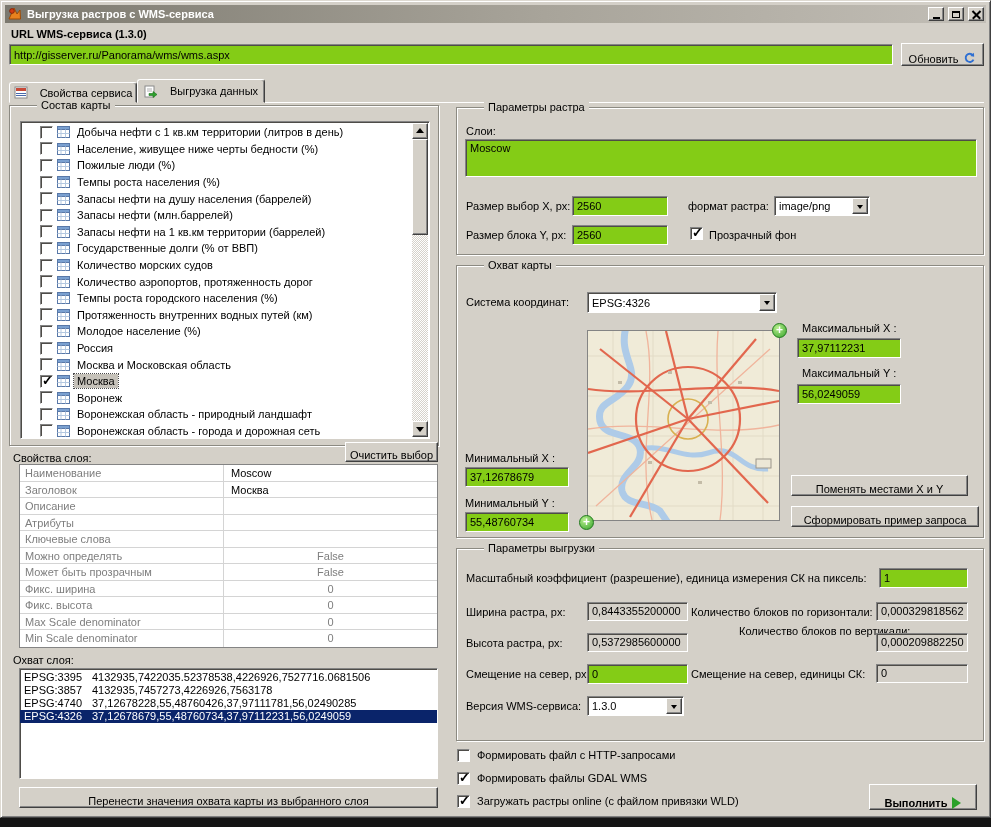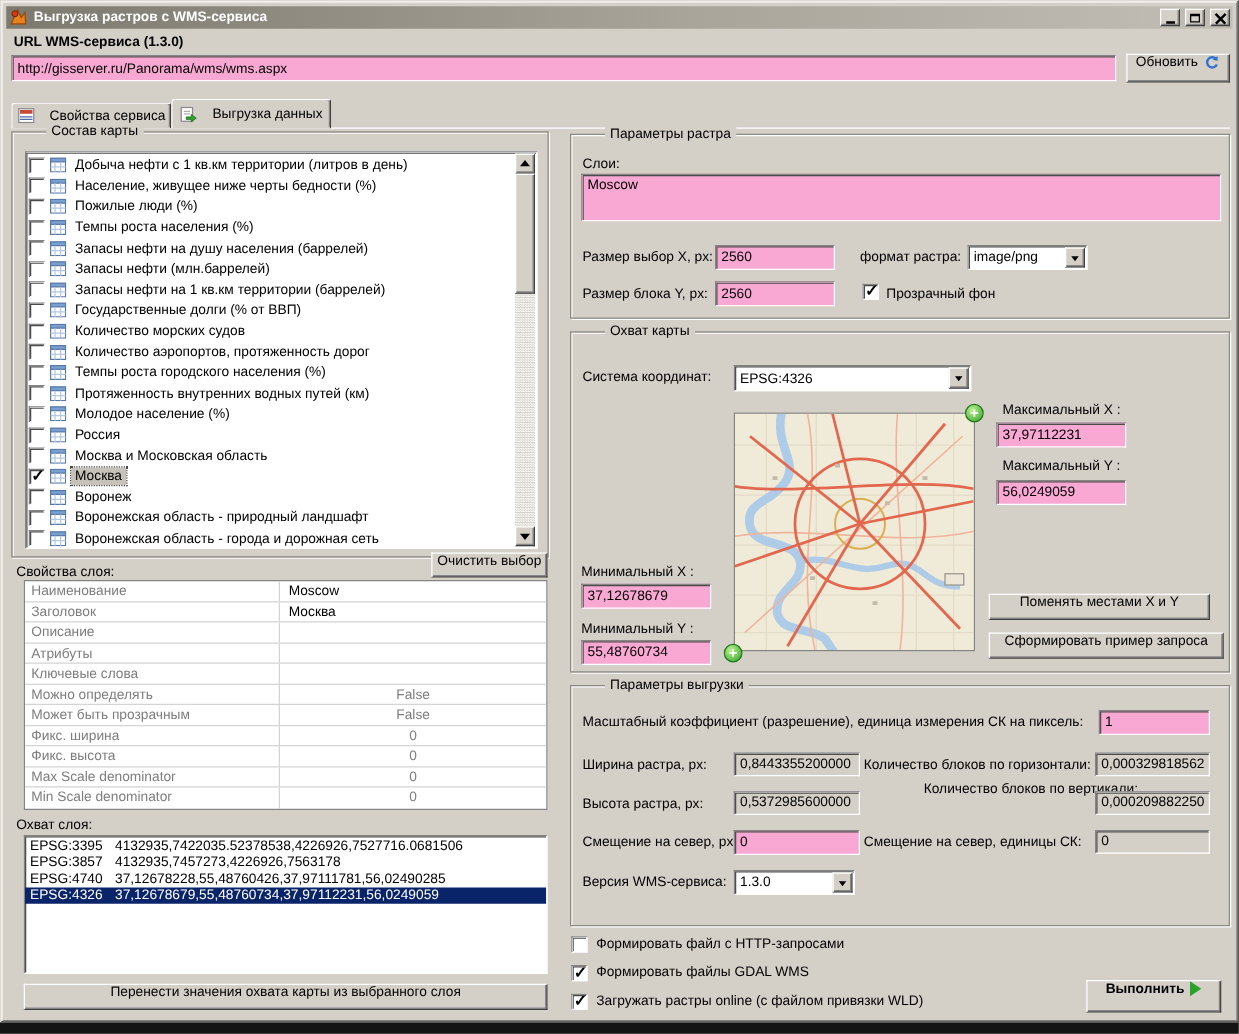--- a/index.html
+++ b/index.html
@@ -2,25 +2,25 @@
 <html><head>
 <meta charset="utf-8">
 <style>
   *{box-sizing:border-box;margin:0;padding:0;}
   html,body{width:991px;height:827px;}
   body{background:#141414;font-family:"Liberation Sans",sans-serif;font-size:11px;color:#000;overflow:hidden;}
 
   .window{position:absolute;left:0;top:0;width:991px;height:818px;background:#d4d0c8;
     border:1px solid #404040;border-top-color:#dedad2;border-left-color:#dedad2;
     box-shadow:inset 1px 1px 0 #ffffff, inset -1px -1px 0 #808080;}
-  .btn{position:absolute;display:flex;align-items:flex-start;justify-content:center;gap:5px;background:#d4d0c8;
+  .btn{position:absolute;display:flex;align-items:flex-end;justify-content:center;gap:5px;background:#d4d0c8;
     border:1px solid;border-color:#ffffff #404040 #404040 #ffffff;box-shadow:inset -1px -1px 0 #868686;
     font:inherit;cursor:default;white-space:nowrap;}
   input{font:inherit;color:#000;outline:none;}
-  .field{position:absolute;background:#f9a8d4;border:1px solid;border-color:#848484 #ffffff #ffffff #848484;
+  .field{position:absolute;background:#84cc16;border:1px solid;border-color:#848484 #ffffff #ffffff #848484;
     box-shadow:inset 1px 1px 0 #4e4c48;padding:2px 4px;white-space:nowrap;overflow:hidden;}
   .field.gray{background:#d4d0c8;}
   .lbl{position:absolute;white-space:nowrap;line-height:13px;}
 
   
   .titlebar{position:absolute;left:4px;top:4px;right:4px;height:18px;display:flex;align-items:center;gap:4px;
     padding:0 2px;background:linear-gradient(90deg,#7c796f 0%,#a8a49a 55%,#c2beb6 100%);}
   .title-text{flex:1;color:#fff;font-weight:bold;}
   .winbtn{width:16px;height:14px;display:flex;align-items:center;justify-content:center;background:#d4d0c8;
     border:1px solid;border-color:#ffffff #404040 #404040 #ffffff;box-shadow:inset -1px -1px 0 #868686;}
@@ -37,21 +37,21 @@
   .tab-active{z-index:2;}
 
   
   .group{position:absolute;border:1px solid #8c8a82;box-shadow:inset 1px 1px 0 #ffffff, 1px 1px 0 #ffffff;}
   .group-title{position:absolute;top:-7px;left:27px;background:#d4d0c8;padding:0 4px;line-height:13px;white-space:nowrap;}
 
   
   .tree{position:absolute;left:10px;top:15px;width:410px;height:318px;background:#fff;
     border:1px solid;border-color:#848484 #ffffff #ffffff #848484;box-shadow:inset 1px 1px 0 #4e4c48;overflow:hidden;}
   #tree-items{position:absolute;left:0;top:2px;right:16px;}
-  .tree-item{display:flex;align-items:center;height:16.6px;padding-left:2px;gap:4px;white-space:nowrap;}
+  .tree-item{display:flex;align-items:center;height:16.6px;padding-left:19px;gap:4px;white-space:nowrap;}
   .cb{width:13px;height:13px;flex:none;background:#fff;border:1px solid;border-color:#848484 #ffffff #ffffff #848484;
     box-shadow:inset 1px 1px 0 #4e4c48;position:relative;}
   .cb.checked::after{content:"✓";position:absolute;left:1px;top:-3px;font-size:13px;font-weight:bold;color:#000;}
   .layer-icon{flex:none;display:flex;}
   .tree-label{padding:0 3px;line-height:14px;}
   .tree-label.selected{background:#c6c2ba;outline:1px dotted #4a4a4a;}
 
   .scrollbar{position:absolute;top:1px;right:1px;bottom:1px;width:16px;background:#e4e1da;
     background-image:repeating-conic-gradient(#ffffff 0% 25%, #d6d2ca 0% 50%);background-size:2px 2px;}
   .scroll-btn{position:absolute;left:0;width:16px;height:16px;display:flex;align-items:center;justify-content:center;

